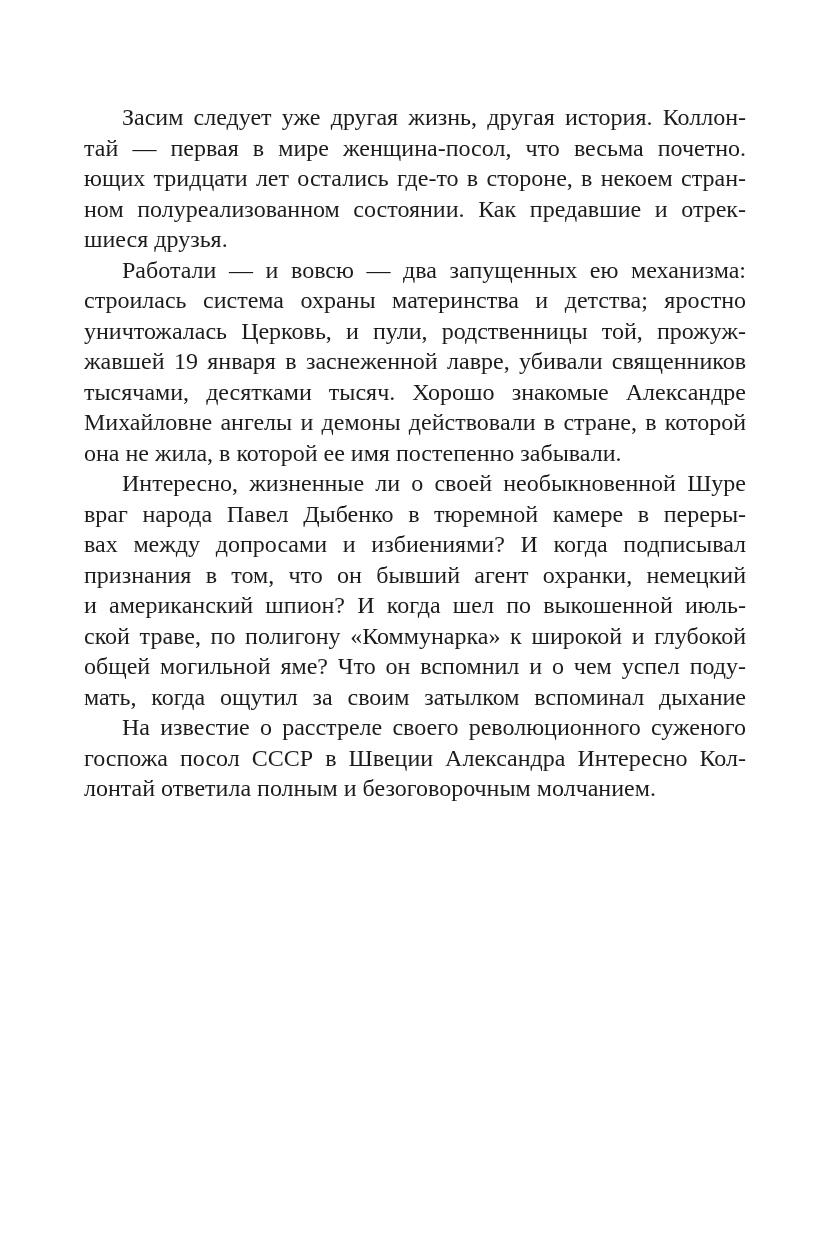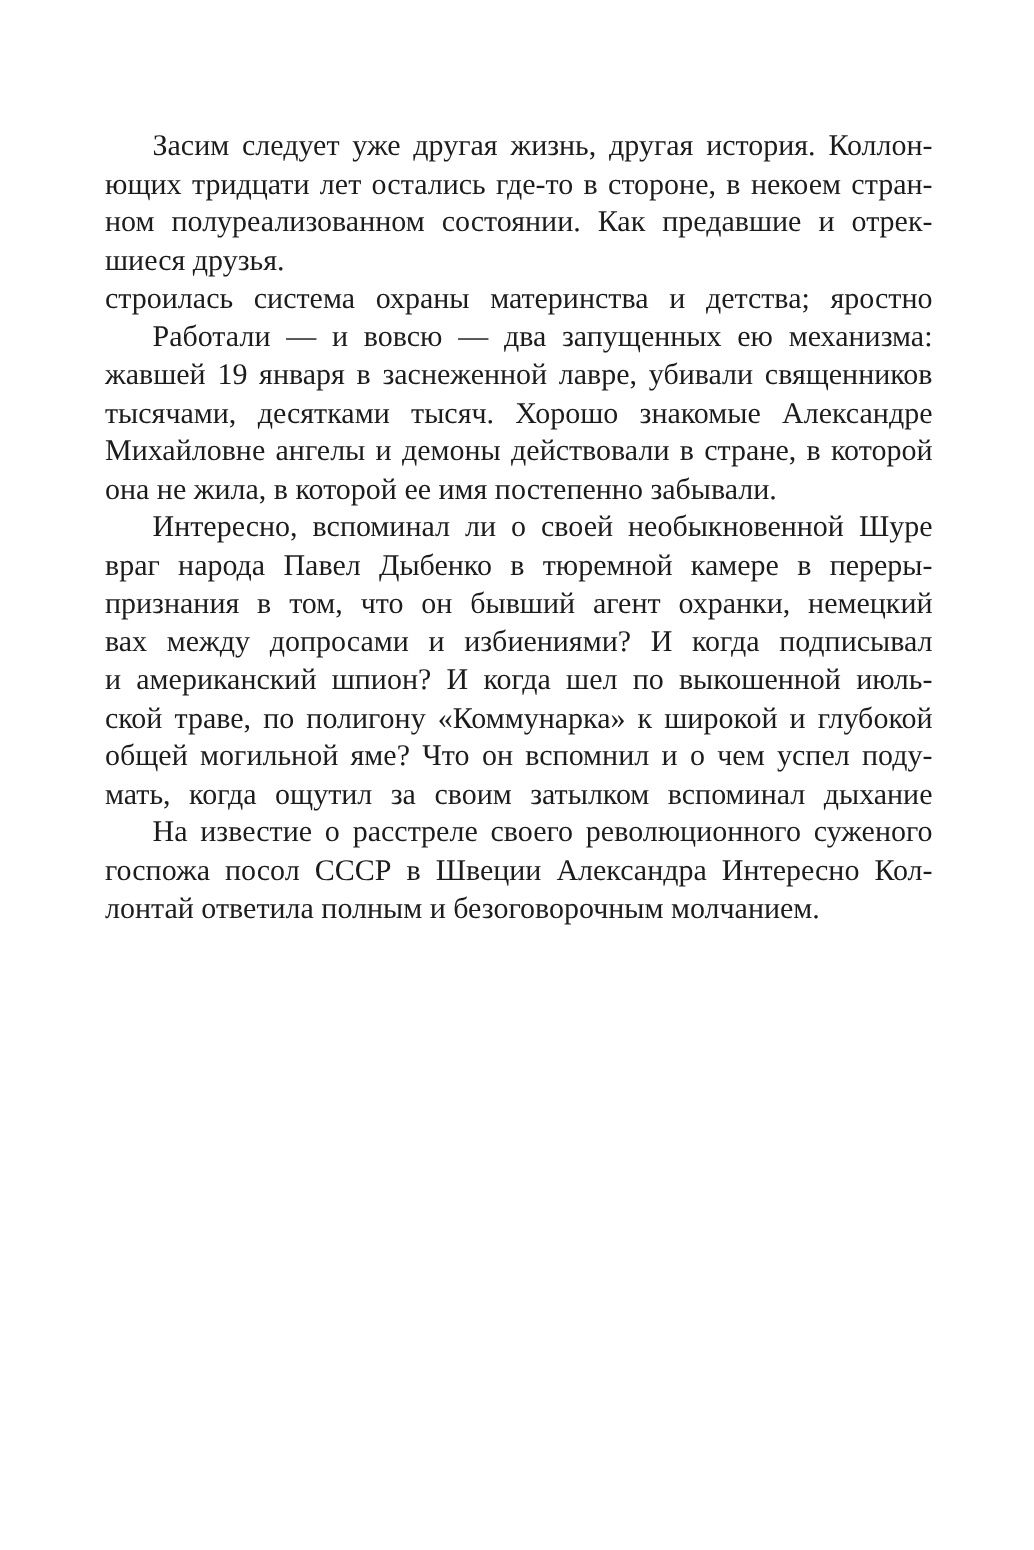--- a/index.html
+++ b/index.html
@@ -40,37 +40,39 @@
     text-indent: 38px;
   }
 </style>
 </head>
 <body>
 
 <div class="page">
   <div class="text-block">
       <div class="paragraph">
         <div class="line first">Засим следует уже другая жизнь, другая история. Коллон-</div>
+        <div class="line">тай — первая в мире женщина-посол, что весьма почетно.</div>
         <div class="line">ющих тридцати лет остались где-то в стороне, в некоем стран-</div>
         <div class="line">ном полуреализованном состоянии. Как предавшие и отрек-</div>
         <div class="line last">шиеся друзья.</div>
       </div>
       <div class="paragraph">
+        <div class="line first">Работали — и вовсю — два запущенных ею механизма:</div>
         <div class="line">строилась система охраны материнства и детства; яростно</div>
-        <div class="line first">Работали — и вовсю — два запущенных ею механизма:</div>
+        <div class="line">уничтожалась Церковь, и пули, родственницы той, прожуж-</div>
         <div class="line">жавшей 19 января в заснеженной лавре, убивали священников</div>
         <div class="line">тысячами, десятками тысяч. Хорошо знакомые Александре</div>
         <div class="line">Михайловне ангелы и демоны действовали в стране, в которой</div>
         <div class="line last">она не жила, в которой ее имя постепенно забывали.</div>
       </div>
       <div class="paragraph">
-        <div class="line first">Интересно, вспоминал ли о своей необыкновенной Шуре</div>
+        <div class="line first">Интересно, жизненные ли о своей необыкновенной Шуре</div>
         <div class="line">враг народа Павел Дыбенко в тюремной камере в переры-</div>
+        <div class="line">вах между допросами и избиениями? И когда подписывал</div>
         <div class="line">признания в том, что он бывший агент охранки, немецкий</div>
-        <div class="line">вах между допросами и избиениями? И когда подписывал</div>
         <div class="line">и американский шпион? И когда шел по выкошенной июль-</div>
         <div class="line">ской траве, по полигону «Коммунарка» к широкой и глубокой</div>
         <div class="line">общей могильной яме? Что он вспомнил и о чем успел поду-</div>
         <div class="line">мать, когда ощутил за своим затылком вспоминал дыхание</div>
       </div>
       <div class="paragraph">
         <div class="line first">На известие о расстреле своего революционного суженого</div>
         <div class="line">госпожа посол СССР в Швеции Александра Интересно Кол-</div>
         <div class="line last">лонтай ответила полным и безоговорочным молчанием.</div>
       </div>

